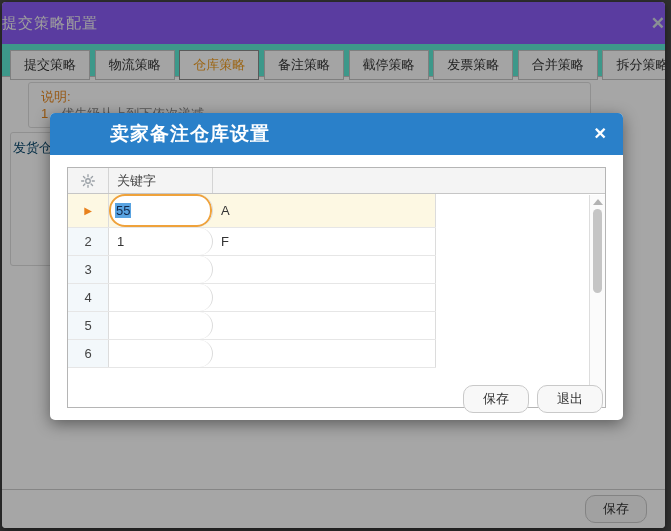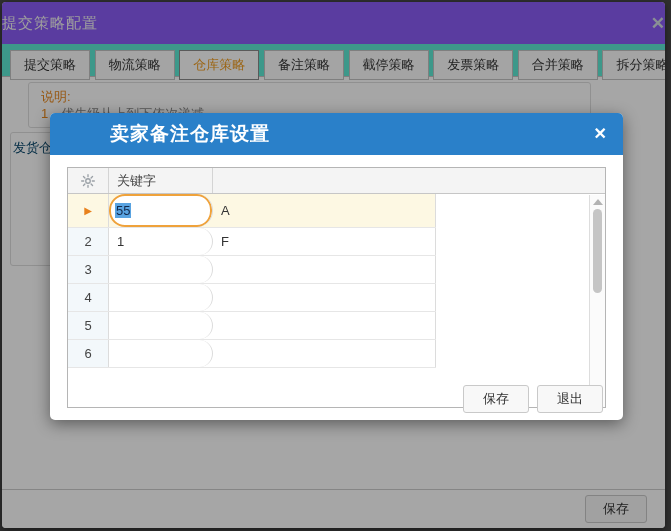--- a/index.html
+++ b/index.html
@@ -50,21 +50,21 @@
   }
   .group-label { color:#0c4a6e;margin-top:13px; }
 
   .main-footer {
     position:absolute; left:0; right:0; bottom:0; height:39px;
     border-top:1px solid #ccc; background:#fff;
   }
   .btn {
     display:inline-block; min-width:62px; height:28px; line-height:26px;
     text-align:center; background:#f7f7f7; border:1px solid #c9c9c9;
-    border-radius:3px; color:#333; cursor:pointer; padding:0 12px;
+    border-radius:10px; color:#333; cursor:pointer; padding:0 12px;
   }
   .main-save { position:absolute; right:18px; top:5px; }
 
   
   .overlay {
     position:absolute; left:0; top:0; right:0; bottom:0;
     background:rgba(0,0,0,0.35); z-index:2;
   }
 
   

